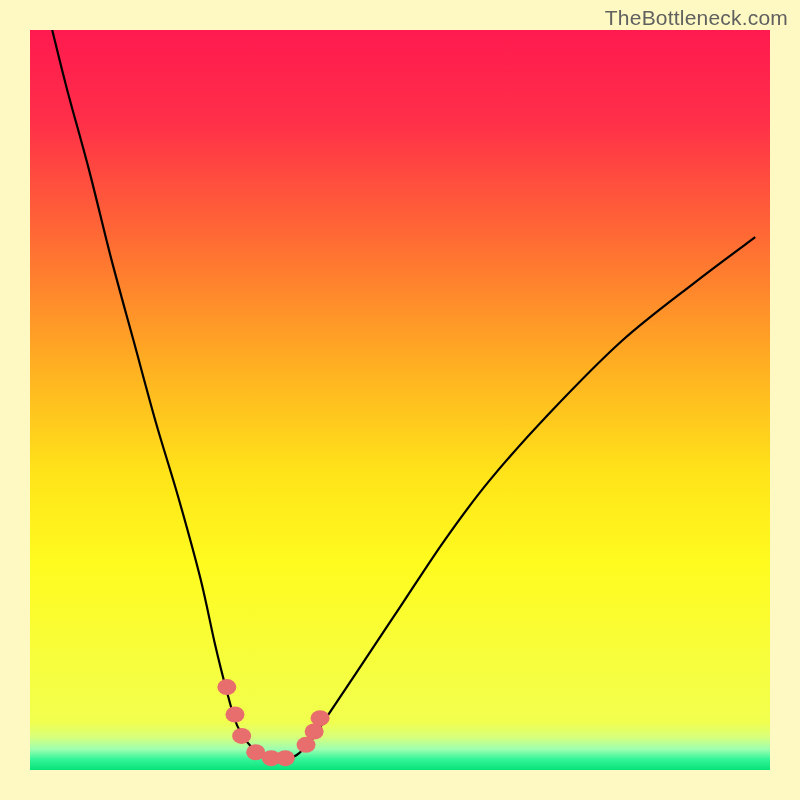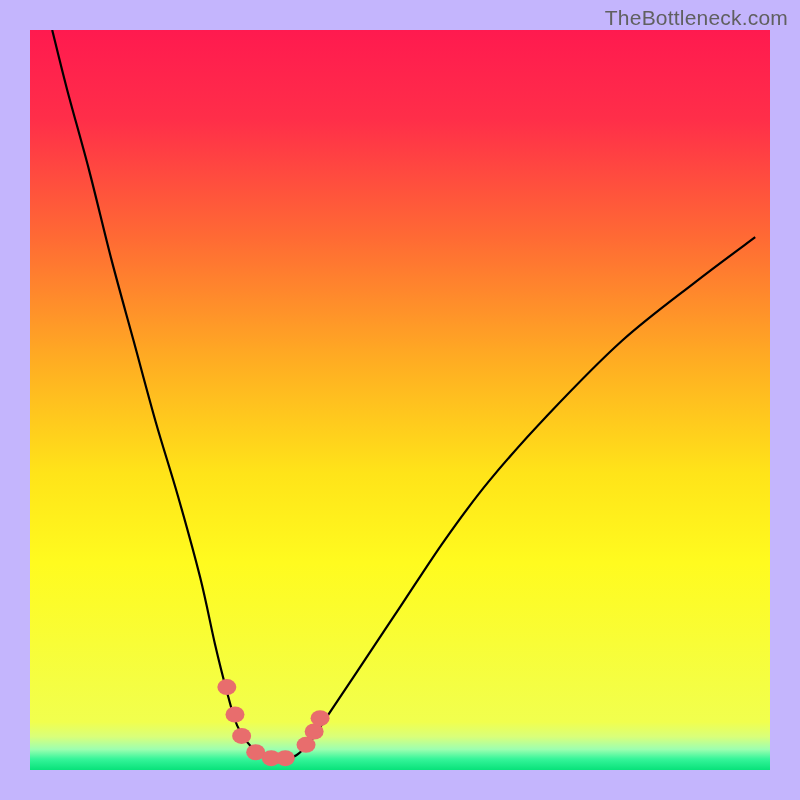--- a/index.html
+++ b/index.html
@@ -10,21 +10,21 @@
     background: #000;
     font-family: Arial, Helvetica, sans-serif;
     overflow: hidden;
   }
   .frame {
     position: absolute;
     left: 0;
     top: 0;
     width: 800px;
     height: 800px;
-    background: #c4b5fd;
+    background: #fef9c3;
   }
   .plot-area {
     position: absolute;
     left: 30px;
     top: 30px;
     width: 740px;
     height: 740px;
     overflow: hidden;
   }
   .watermark {

